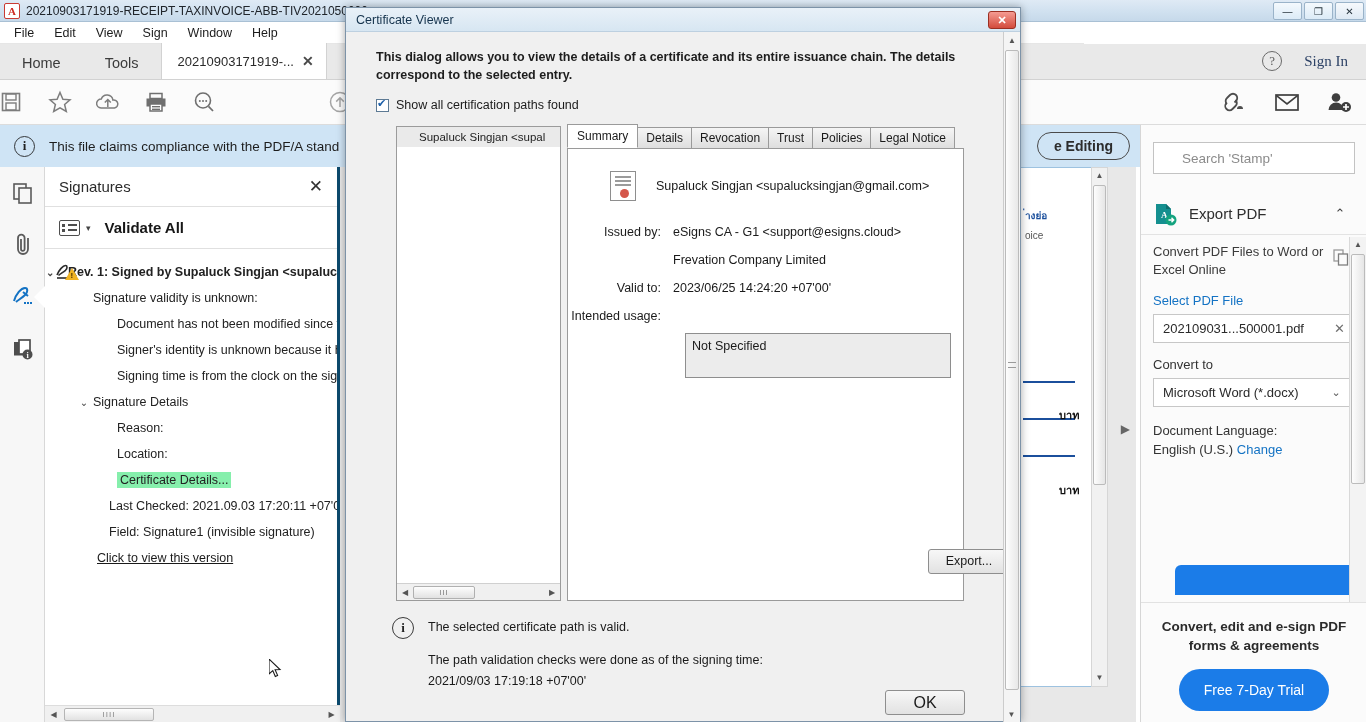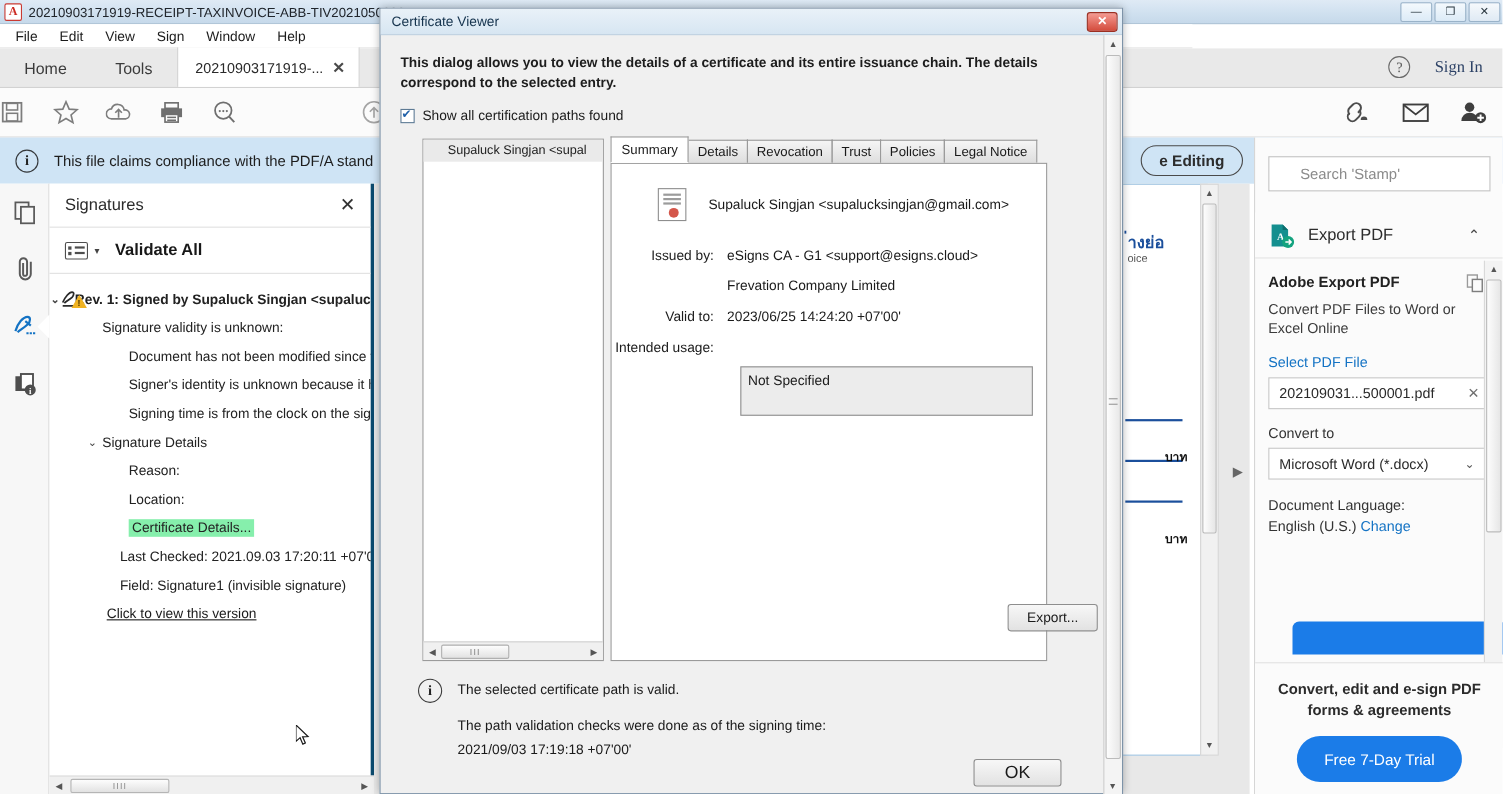--- a/index.html
+++ b/index.html
@@ -183,21 +183,21 @@
 
   
   .docarea {
     position: absolute; left: 340px; top: 167px; width: 796px; height: 555px;
     background: #e8e8e8;
   }
   .page {
     position: absolute; left: 680px; top: 0px; width: 78px; height: 520px;
     background: #ffffff; border: 1px solid #9dc2e0;
   }
-  .th-head { position: absolute; left: 4px; top: 40px; font-size: 15px; color: #1b4f9c; font-weight: bold; }
+  .th-head { position: absolute; left: 4px; top: 40px; font-size: 10px; color: #1b4f9c; font-weight: bold; }
   .th-sub { position: absolute; left: 4px; top: 62px; font-size: 10px; color: #555; }
   .bluerule { position: absolute; left: 2px; width: 52px; height: 2px; background: #1b4f9c; }
   .baht { position: absolute; font-size: 11px; font-weight: bold; color: #111; }
 
   .pg-vscroll {
     position: absolute; right: 28px; top: 0px; width: 17px; height: 520px; background: #f1f1f1;
     border: 1px solid #d6d6d6;
   }
   .pg-vscroll .up, .pg-vscroll .dn {
     height: 16px; text-align: center; font-size: 8px; color: #555; line-height: 16px;
@@ -276,21 +276,21 @@
     height: 24px; background: linear-gradient(to bottom,#e9f1f8,#d7e6f2);
     border-bottom: 1px solid #bdd0e0; display: flex; align-items: center; padding-left: 10px;
     font-size: 12.5px; color: #15334d;
   }
   .dlg-close {
     position: absolute; right: 4px; top: 3px; width: 28px; height: 18px;
     background: linear-gradient(to bottom,#f59b92,#d34b3c); border: 1px solid #9b2f22;
     border-radius: 3px; color: #fff; font-size: 11px; font-weight: bold;
     text-align: center; line-height: 16px;
   }
-  .dlg-body { position: absolute; left: 0; top: 24px; width: 659px; height: 691px; padding: 0 16px; }
+  .dlg-body { position: absolute; left: 0; top: 24px; width: 659px; height: 691px; padding: 0 28px; }
   .dlg-intro { font-size: 12.5px; font-weight: bold; color: #1d1d1d; padding: 16px 12px 0 2px; line-height: 18px; }
   .cbrow { display: flex; align-items: center; gap: 7px; padding: 14px 0 0 2px; }
   .cbox {
     width: 13px; height: 13px; background: #fff; border: 1px solid #5d7a94;
     position: relative;
   }
   .cbox::after {
     content: "✔"; position: absolute; left: 0px; top: -3px; font-size: 11px; color: #1d5fa8;
   }
   .cbrow .lbl { font-size: 12.5px; color: #1b1b1b; }
@@ -631,21 +631,20 @@
             <text x="8" y="16" font-size="9" fill="#fff" font-family="Liberation Serif, serif" font-weight="bold">A</text>
             <circle cx="18" cy="18" r="5.5" fill="#14a37f"></circle>
             <path d="M15.5 18 h5 M18.5 15.8 l2.2 2.2 l-2.2 2.2" stroke="#fff" stroke-width="1.4" fill="none"></path>
           </svg>
       </span>
       <span class="lbl">Export PDF</span>
       <span class="chev">⌃</span>
     </div>
 
     <div class="rp-body">
-      <div class="rp-title">Adobe Export PDF</div>
       <span class="rp-copy-ico">
         <svg width="18" height="18" viewBox="0 0 18 18">
             <rect x="1" y="1" width="9" height="11" fill="none" stroke="#9a9a9a" stroke-width="1.3"></rect>
             <rect x="5.5" y="5" width="9" height="11" fill="#fbfbfb" stroke="#7e7e7e" stroke-width="1.3"></rect>
           </svg>
       </span>
       <div class="rp-desc">Convert PDF Files to Word or Excel Online</div>
       <div class="rp-label">Select PDF File</div>
       <div class="rp-field">
         <span>202109031...500001.pdf</span>

